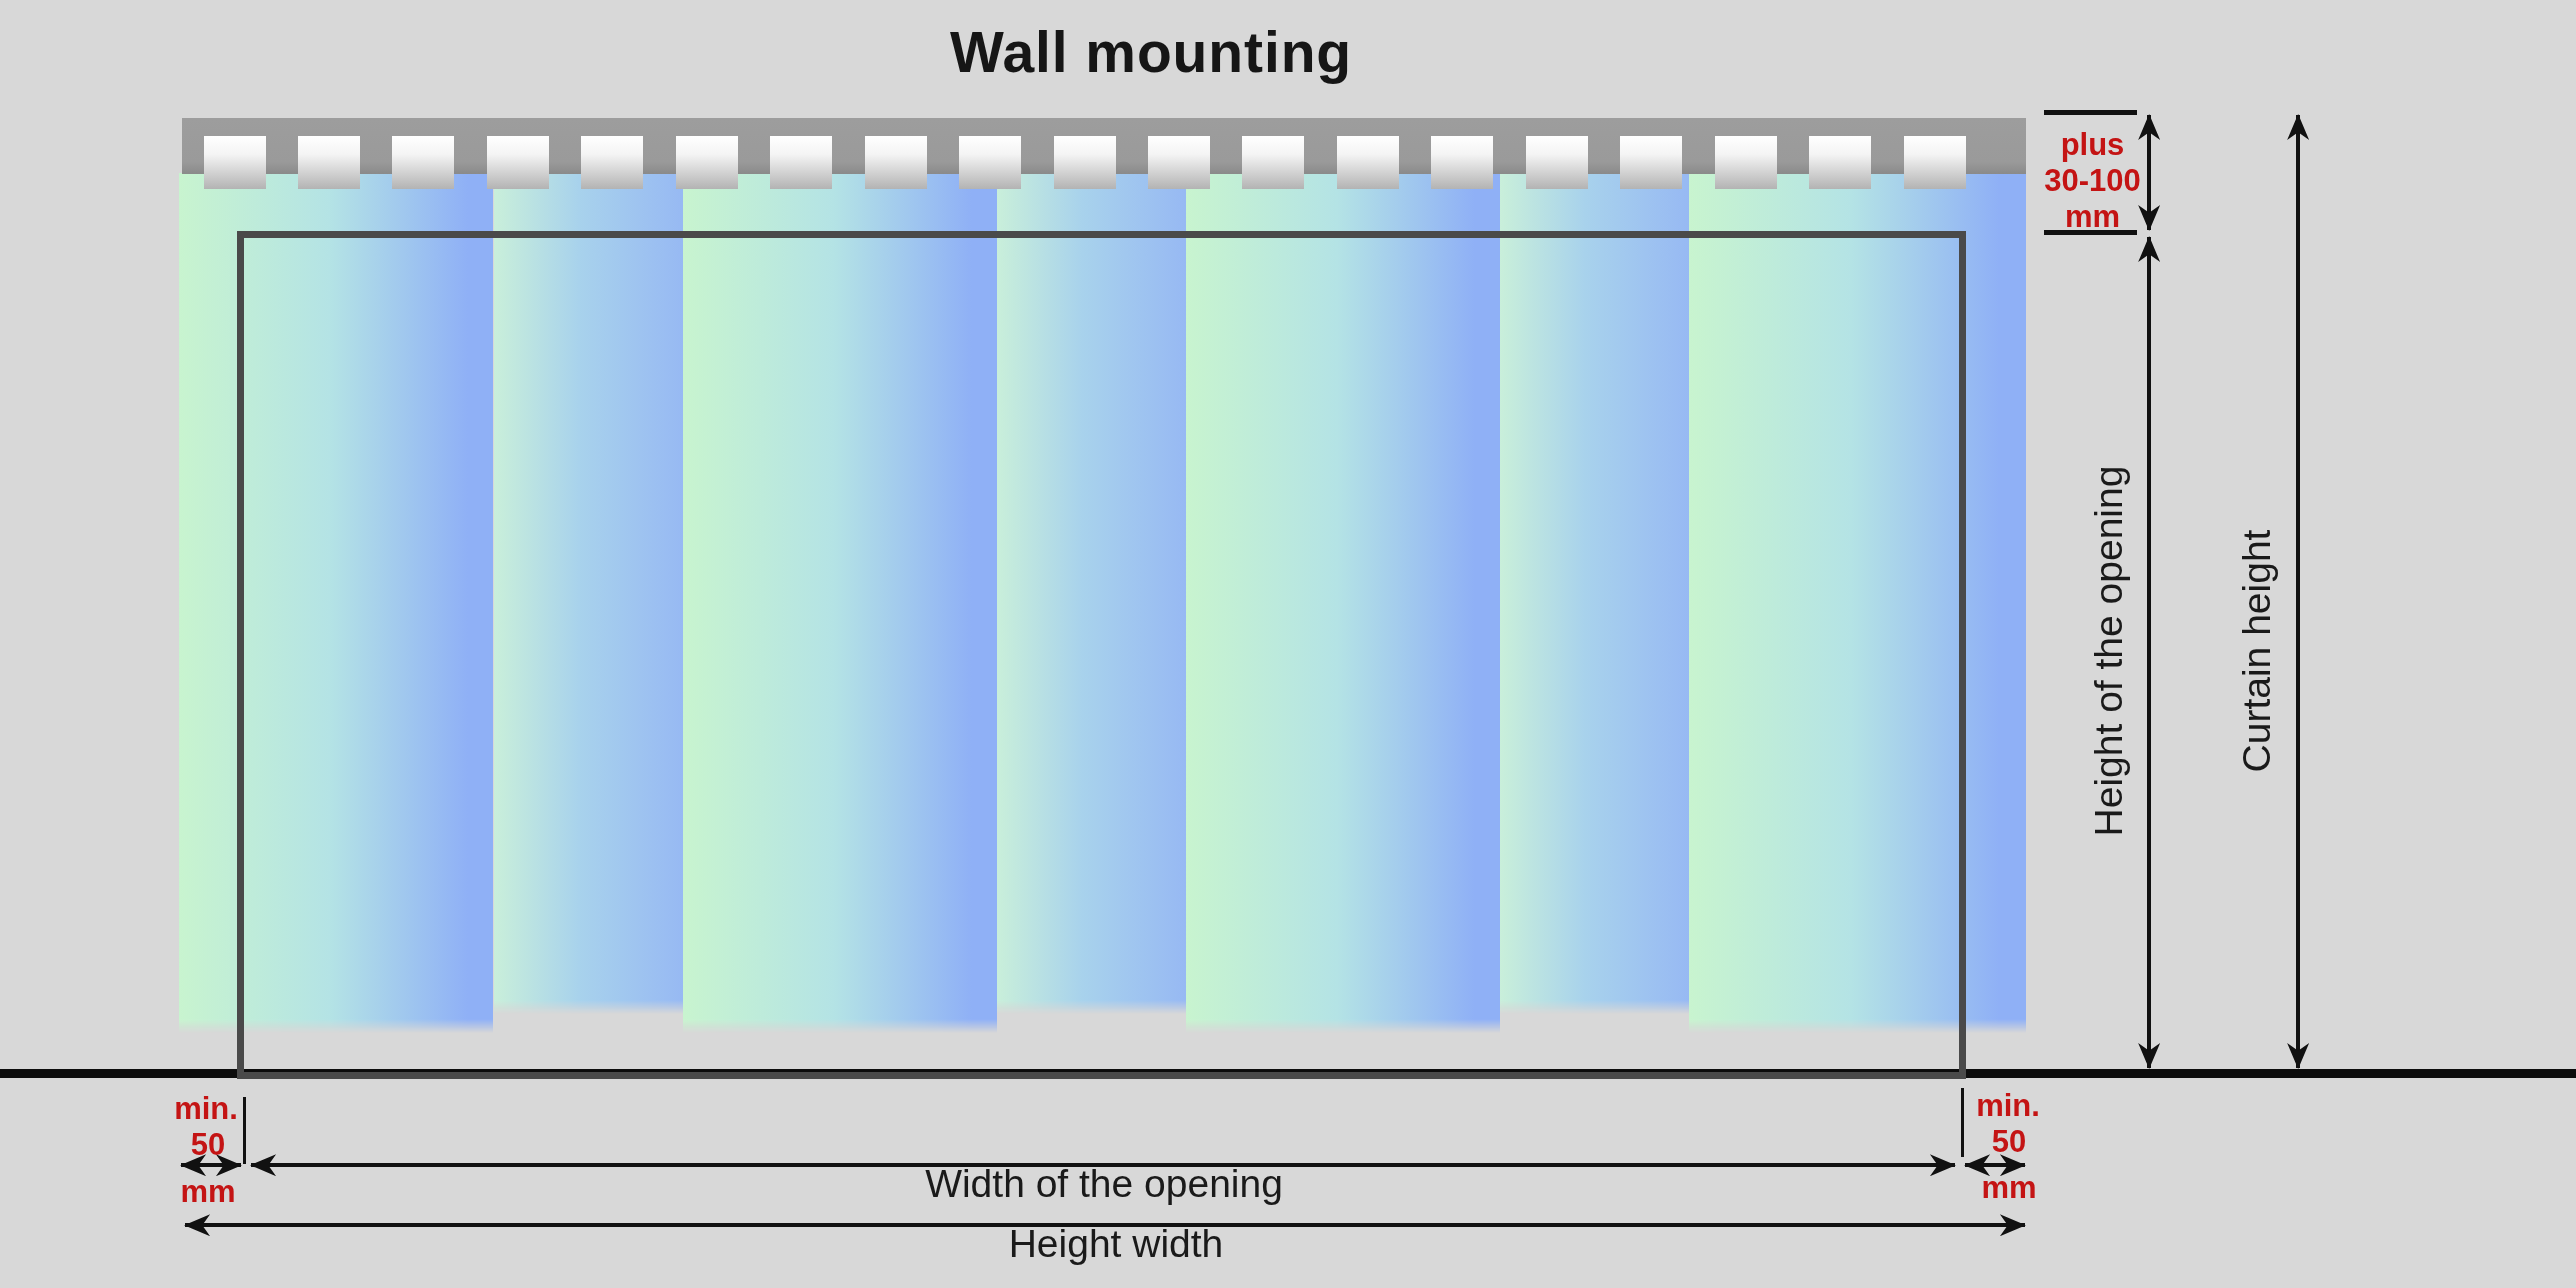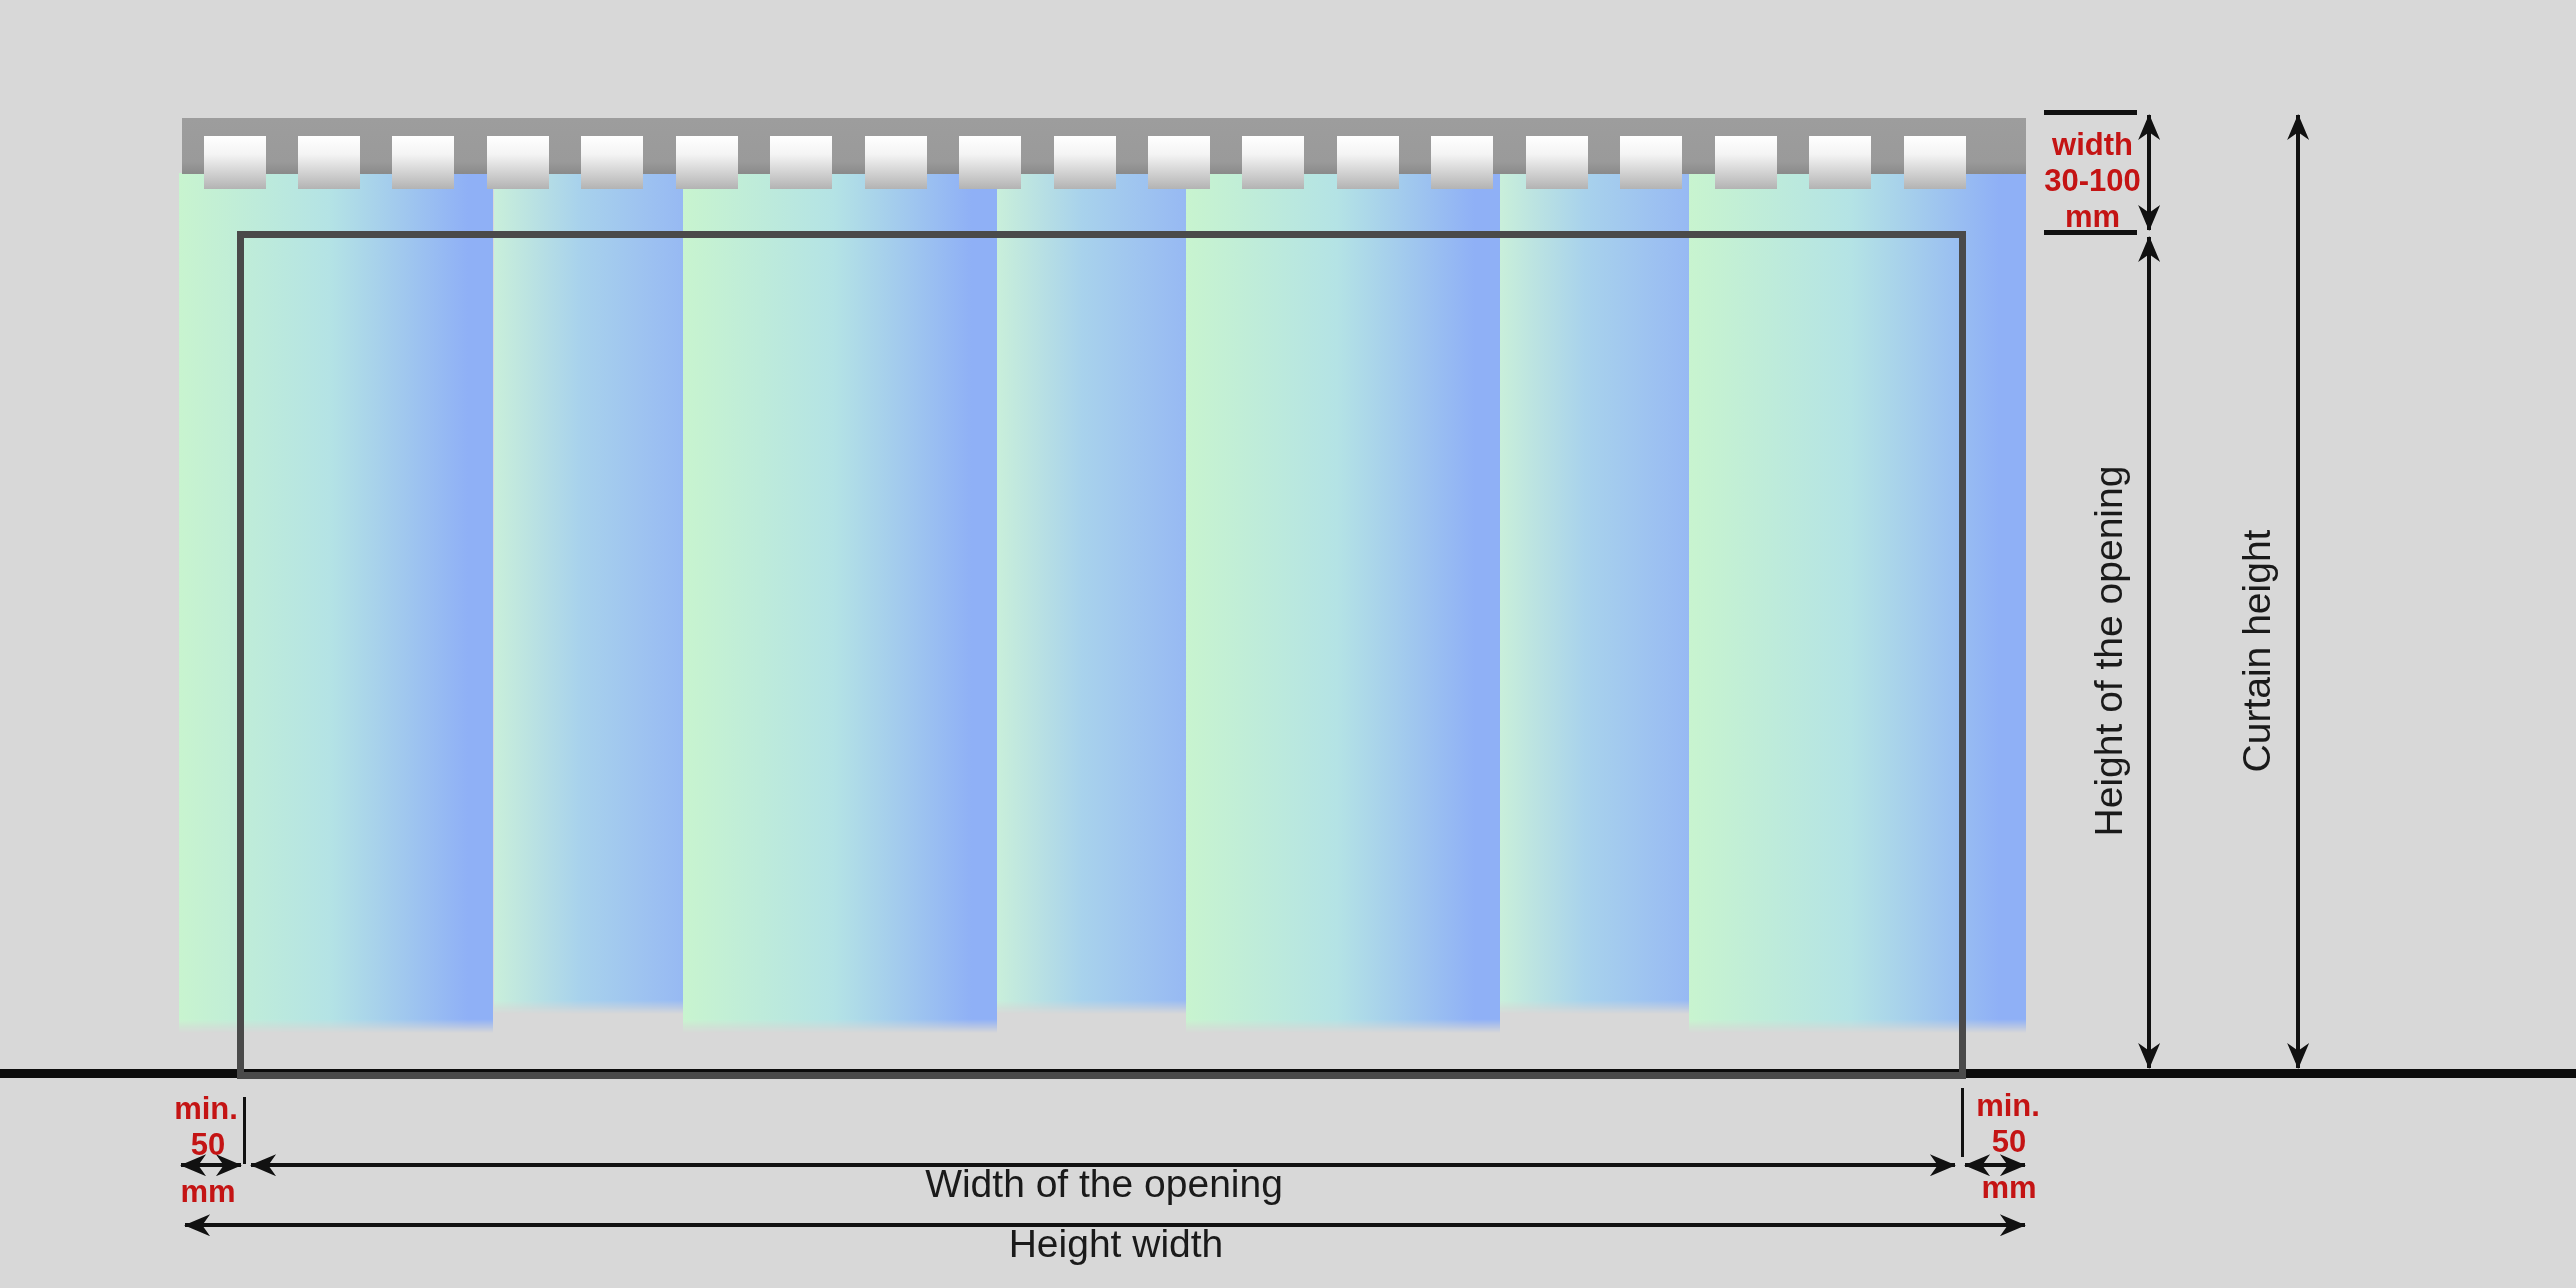--- a/index.html
+++ b/index.html
@@ -71,20 +71,21 @@
   .red{color:var(--red,#c41414);font-weight:700;font-size:31px;position:absolute;
        white-space:nowrap;transform:translate(-50%,-50%);z-index:8;}
   .red-block{position:absolute;left:2040px;top:127px;width:105px;text-align:center;
        color:var(--red,#c41414);font-weight:700;font-size:31px;line-height:36px;z-index:8;}
 </style>
 </head>
 <body>
 
 <div id="canvas">
 
+  <div class="title">Wall mounting</div>
 
   <div id="strips">
       <div class="strip front" style="left: 179px; width: 314px; background: linear-gradient(90deg, rgb(200, 244, 207) 0%, rgb(180, 227, 229) 48%, rgb(143, 176, 246) 92%, rgb(143, 176, 246) 100%);"></div>
       <div class="strip back" style="left: 494px; width: 189px; background: linear-gradient(90deg, rgb(201, 239, 218) 0%, rgb(168, 210, 236) 45%, rgb(151, 185, 243) 100%);"></div>
       <div class="strip front" style="left: 683px; width: 314px; background: linear-gradient(90deg, rgb(200, 244, 207) 0%, rgb(180, 227, 229) 48%, rgb(143, 176, 246) 92%, rgb(143, 176, 246) 100%);"></div>
       <div class="strip back" style="left: 997px; width: 189px; background: linear-gradient(90deg, rgb(201, 239, 218) 0%, rgb(168, 210, 236) 45%, rgb(151, 185, 243) 100%);"></div>
       <div class="strip front" style="left: 1186px; width: 314px; background: linear-gradient(90deg, rgb(200, 244, 207) 0%, rgb(180, 227, 229) 48%, rgb(143, 176, 246) 92%, rgb(143, 176, 246) 100%);"></div>
       <div class="strip back" style="left: 1500px; width: 189px; background: linear-gradient(90deg, rgb(201, 239, 218) 0%, rgb(168, 210, 236) 45%, rgb(151, 185, 243) 100%);"></div>
       <div class="strip front" style="left: 1689px; width: 337px; background: linear-gradient(90deg, rgb(200, 244, 207) 0%, rgb(180, 227, 229) 48%, rgb(143, 176, 246) 92%, rgb(143, 176, 246) 100%);"></div>
     </div>
@@ -113,21 +114,21 @@
     </div>
 
   <div class="opening"></div>
 
   <div class="floor"></div>
 
   <div class="tick-h" style="left:2044px;top:110px;width:93px;"></div>
   <div class="tick-h" style="left:2044px;top:230px;width:93px;"></div>
 
   <div class="red-block">
-    <div>width</div>
+    <div>plus</div>
     <div>30-100</div>
     <div>mm</div>
   </div>
 
   <div class="dim-v" style="left:2147px;top:115px;height:115px;">
     <span class="head up"></span>
     <span class="head down"></span>
   </div>
 
   <div class="dim-v" style="left:2147px;top:237px;height:831px;">

